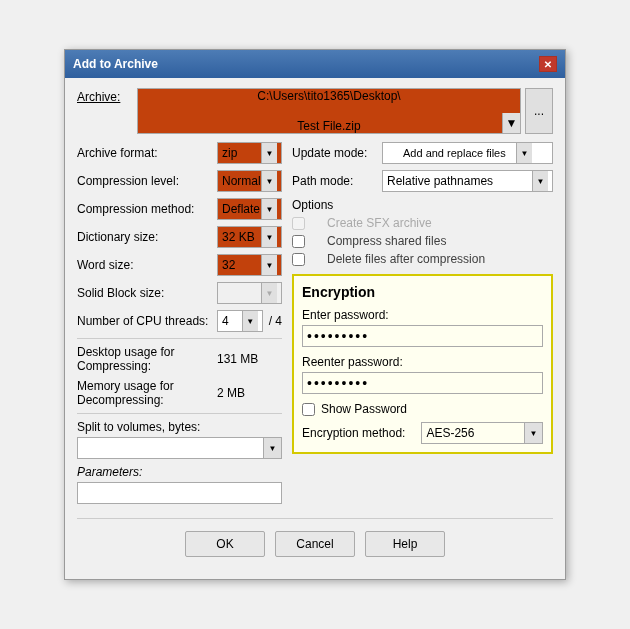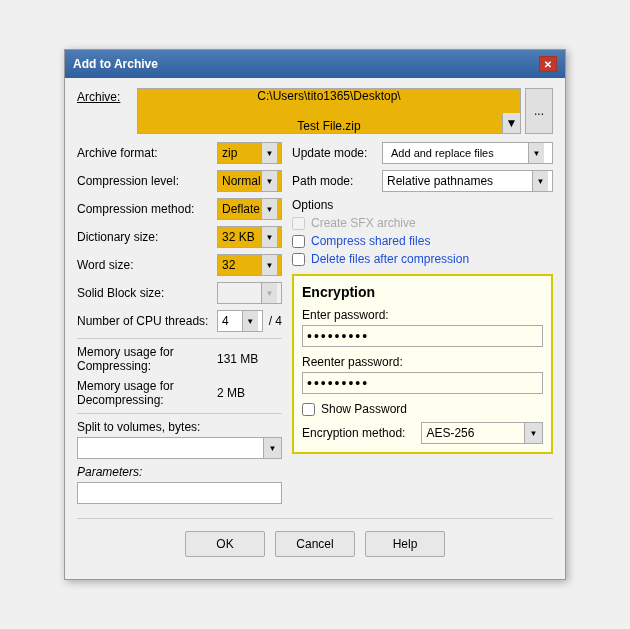--- a/index.html
+++ b/index.html
@@ -129,21 +129,21 @@
       margin-bottom: 6px;
     }
     .form-label {
       width: 140px;
       font-size: 12px;
     }
     .form-control {
       flex: 1;
       height: 22px;
       border: 1px solid #aaa;
-      background: #eab308;
+      background: #c2410c;
       padding: 0 4px;
       font-size: 12px;
       display: flex;
       align-items: center;
       justify-content: space-between;
       cursor: pointer;
       position: relative;
     }
     .form-control.disabled {
       background: #f0f0f0;
@@ -255,33 +255,33 @@
       margin-top: 4px;
       margin-bottom: 8px;
     }
     .options-title {
       font-size: 12px;
       margin-bottom: 4px;
     }
     .option-item {
       display: flex;
       align-items: center;
-      gap: 6px;
+      gap: 22px;
       margin-bottom: 4px;
     }
     .option-item input[type="checkbox"] {
       width: 13px;
       height: 13px;
     }
     .option-item label {
       font-size: 12px;
       color: #aaa;
     }
     .option-item label.enabled {
-      color: #1d4ed8;
+      color: #404040;
     }
 
     .encryption-box {
       border: 2px solid #d4c900;
       background: #fffff0;
       padding: 8px;
       margin-top: 4px;
     }
     .encryption-title {
       font-size: 14px;
@@ -477,21 +477,21 @@
           <div class="cpu-combo">
             <span>4</span>
             <div class="dropdown-arrow">▼</div>
           </div>
           <span class="cpu-max">/ 4</span>
         </div>
 
         <div class="separator"></div>
 
         <div class="text-value-row">
-          <div class="text-value-label">Memory usage for Compressing:</div>
+          <div class="text-value-label">Desktop usage for Compressing:</div>
           <div class="text-value">131 MB</div>
         </div>
 
         <div class="text-value-row">
           <div class="text-value-label">Memory usage for Decompressing:</div>
           <div class="text-value">2 MB</div>
         </div>
 
         <div class="separator"></div>
 
@@ -506,21 +506,21 @@
         <div class="params-row">
           <div class="params-label">Parameters:</div>
           <input class="params-input" type="text" value="" style="">
         </div>
       </div>
 
       <div class="right-panel">
 
         <div class="right-form-row">
           <div class="right-form-label">Update mode:</div>
-          <div class="right-form-control" style="flex:1; height:22px; border:1px solid #aaa; background:white; padding:0 8px; font-size:12px; display:flex; align-items:center; justify-content:space-between; cursor:pointer;">
+          <div class="right-form-control" style="flex:1; height:22px; border:1px solid #aaa; background:white; padding:0 20px; font-size:12px; display:flex; align-items:center; justify-content:space-between; cursor:pointer;">
             <span style="flex:1; font-size:11px;">Add and replace files</span>
             <div class="dropdown-arrow">▼</div>
           </div>
         </div>
 
         <div class="right-form-row">
           <div class="right-form-label">Path mode:</div>
           <div class="right-form-control" style="flex:1; height:22px; border:1px solid #aaa; background:white; padding:0 4px; font-size:12px; display:flex; align-items:center; justify-content:space-between; cursor:pointer;">
             <span style="flex:1;">Relative pathnames</span>
             <div class="dropdown-arrow">▼</div>

